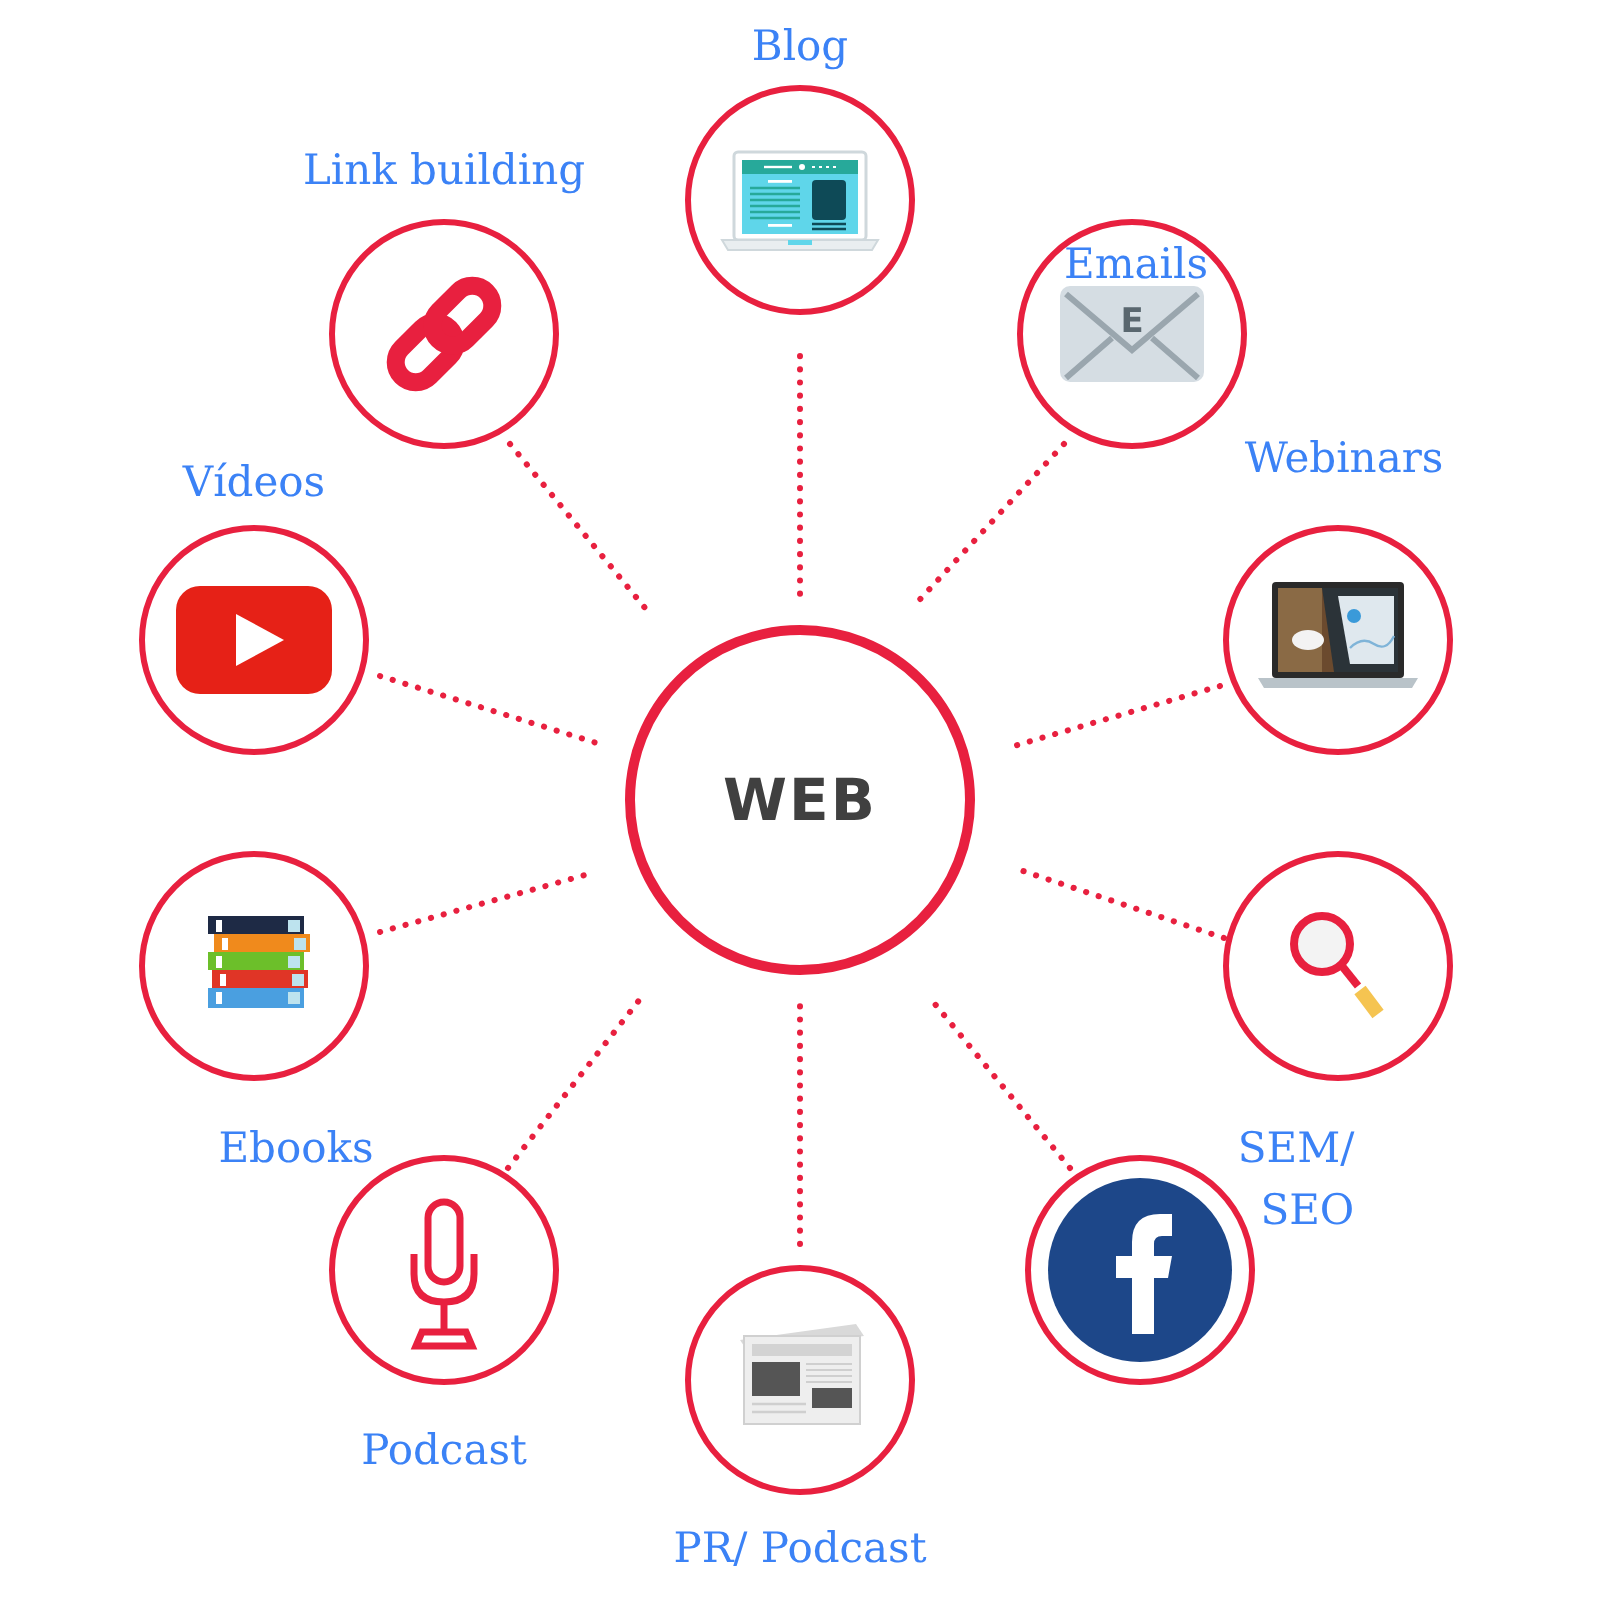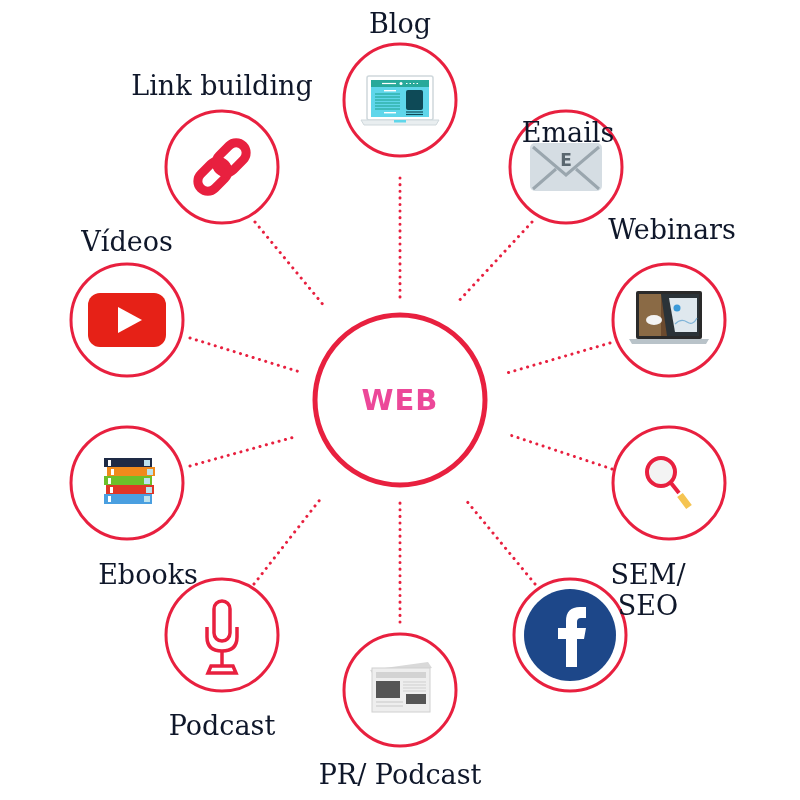--- a/index.html
+++ b/index.html
@@ -1,19 +1,19 @@
 <!DOCTYPE html>
 <html><head>
 <meta charset="utf-8">
 <style>
   html, body { margin:0; padding:0; background:#ffffff; }
   body { width:800px; height:800px; position:relative; overflow:hidden; font-family:"DejaVu Serif", serif; }
   #diagram { position:absolute; left:0; top:0; width:800px; height:800px; }
-  .node-label { position:absolute; font-family:"DejaVu Serif", serif; font-size:27px; color:#0f172a; text-align:center; white-space:nowrap; transform:translateX(-50%); line-height:31px; }
-  .center-label { position:absolute; left:400px; top:400px; transform:translate(-50%,-50%); font-family:"DejaVu Sans", sans-serif; font-weight:bold; font-size:29px; letter-spacing:1px; color:#ec4899; }
+  .node-label { position:absolute; font-family:"DejaVu Serif", serif; font-size:21px; color:#3b82f6; text-align:right; white-space:nowrap; transform:translateX(-50%); line-height:31px; }
+  .center-label { position:absolute; left:400px; top:400px; transform:translate(-50%,-50%); font-family:"DejaVu Sans", sans-serif; font-weight:bold; font-size:29px; letter-spacing:1px; color:#404040; }
 </style>
 </head>
 <body>
 
 <svg id="diagram" width="800" height="800" viewBox="0 0 800 800" xmlns="http://www.w3.org/2000/svg">
 
   <g id="connectors" stroke="#e8203f" stroke-width="3" stroke-linecap="round" stroke-dasharray="0.1 6.5" fill="none">
     <line x1="400" y1="178" x2="400" y2="303"></line>
     <line x1="255" y1="222" x2="325" y2="307"></line>
     <line x1="532" y1="222" x2="456" y2="304"></line>

